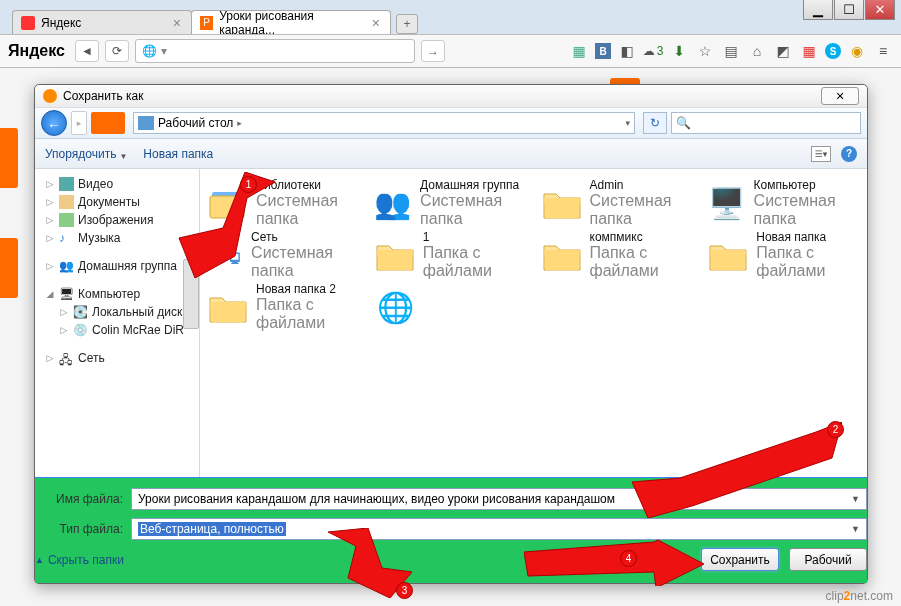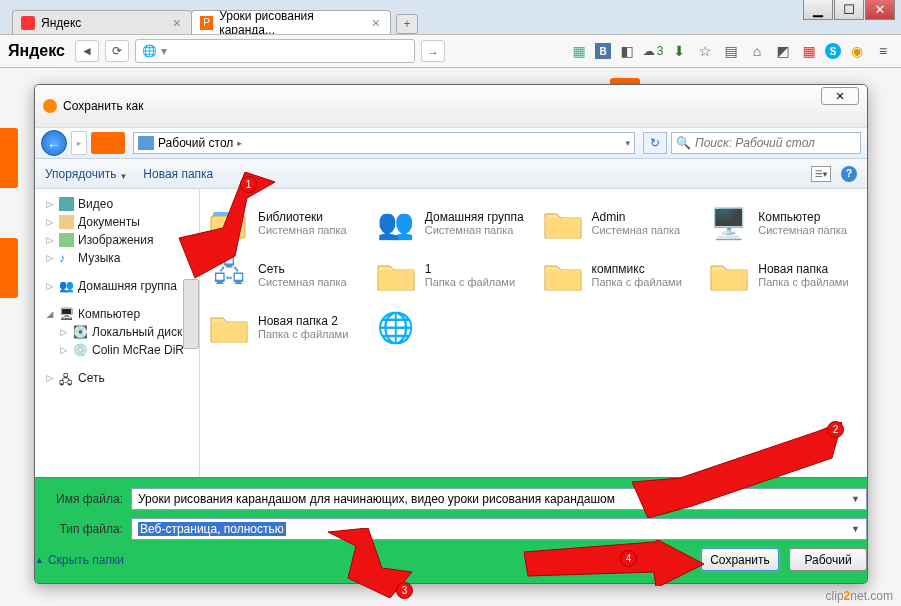--- a/index.html
+++ b/index.html
@@ -26,21 +26,21 @@
 .addr-input input{border:none;outline:none;flex:1;font-size:12px}
 .tb-spacer{flex:1}
 .tb-ico{width:20px;height:20px;display:flex;align-items:center;justify-content:center;font-size:14px;color:#555}
 
 
 .page-bg{position:absolute;top:68px;left:0;right:0;bottom:0;background:#f5f5f5}
 .orange-block{position:absolute;background:#ff6a00;border-radius:3px}
 
 
 .dlg{position:absolute;top:84px;left:34px;width:834px;height:500px;background:#fff;border:1px solid #666;box-shadow:0 4px 16px rgba(0,0,0,.35);border-radius:5px;display:flex;flex-direction:column}
-.dlg-title{height:42px;display:flex;align-items:center;padding:0 8px;background:linear-gradient(#fdfdfd,#ececec);border-radius:5px 5px 0 0}
+.dlg-title{height:22px;display:flex;align-items:center;padding:0 8px;background:linear-gradient(#fdfdfd,#ececec);border-radius:5px 5px 0 0}
 .dlg-title .ff{width:14px;height:14px;background:#ff8a00;border-radius:50%;margin-right:6px}
 .dlg-close{position:absolute;right:8px;top:2px;width:38px;height:18px;border:1px solid #999;border-radius:3px;background:#fafafa;display:flex;align-items:center;justify-content:center;font-size:11px}
 
 .dlg-nav{height:32px;background:linear-gradient(#fafdff,#e6eff8);border-top:1px solid #ddd;border-bottom:1px solid #c7d3e0;display:flex;align-items:center;padding:0 6px;gap:4px}
 .nav-back{width:26px;height:26px;border-radius:50%;background:radial-gradient(#5fb0ff,#1a6fd0);border:1px solid #1a5aa0;display:flex;align-items:center;justify-content:center;color:#fff;font-size:14px}
 .nav-arrow{width:16px;height:24px;border:1px solid #ccc;border-radius:2px;background:#fff;display:flex;align-items:center;justify-content:center;color:#aaa;font-size:9px}
 .orange-bar{width:34px;height:22px;background:#ff6a00;border-radius:2px}
 .breadcrumb{flex:1;height:22px;border:1px solid #aabcd0;background:#fff;display:flex;align-items:center;padding:0 4px;gap:4px;margin:0 4px}
 .bc-icon{width:16px;height:14px;background:#5a9bd5}
 .refresh{width:24px;height:22px;border:1px solid #aabcd0;background:#eaf3ff;display:flex;align-items:center;justify-content:center;color:#2a6db8}
@@ -59,21 +59,21 @@
 .tree-sb{width:16px;height:70px;background:#e2e2e2;border:1px solid #bbb;border-radius:2px}
 .tree-item{display:flex;align-items:center;gap:4px;padding:2px 2px 2px 8px;white-space:nowrap;color:#222}
 .tree-item .exp{width:10px;color:#888;font-size:9px;display:inline-block;text-align:center}
 .tree-ico{width:15px;height:14px;display:inline-block}
 .tree-group{margin-top:10px}
 
 .files{flex:1;padding:8px 6px;display:grid;grid-template-columns:1fr 1fr 1fr 1fr;grid-auto-rows:52px;gap:0 12px;overflow:hidden;align-content:start}
 .file{display:flex;align-items:center;gap:8px;padding:2px}
 .file-ico{width:42px;height:42px;display:flex;align-items:center;justify-content:center}
 .file-txt .name{color:#111}
-.file-txt .sub{color:#888;font-size:11px}
+.file-txt .sub{color:#888;font-size:16px}
 
 .folder-svg{width:40px;height:34px}
 
 .bottom{background:#22c55e;border-top:1px solid #3b82f6;padding:10px 0 12px}
 .field-row{display:flex;align-items:center;gap:8px;margin-bottom:8px}
 .field-row label{width:88px;text-align:right;color:#333}
 .field-input{flex:1;height:22px;border:1px solid #8a9fbf;background:#fff;padding:0 6px;display:flex;align-items:center}
 .field-input.sel{background:#fff}
 .field-input .dd{margin-left:auto;color:#555;font-size:9px}
 .selected{background:#3a76d0;color:#fff;padding:0 2px}
@@ -161,21 +161,20 @@
     <div class="breadcrumb">
       <span class="bc-icon"></span>
       <span>Рабочий стол</span>
       <span style="color:#666;font-size:9px">▸</span>
       <span style="flex:1"></span>
       <span style="color:#666;font-size:9px">▾</span>
     </div>
     <div class="refresh">↻</div>
     <div class="search-bx">
       <span style="color:#888">🔍</span>
-      <input placeholder="Поиск: Рабочий стол" style="">
     </div>
   </div>
 
   <div class="toolbar">
     <div class="tool-btn">
         <span>Упорядочить</span>
         <span style="font-size:8px;color:#555">▼</span>
       </div>
     <div class="tool-btn">Новая папка</div>
     <div class="right">

